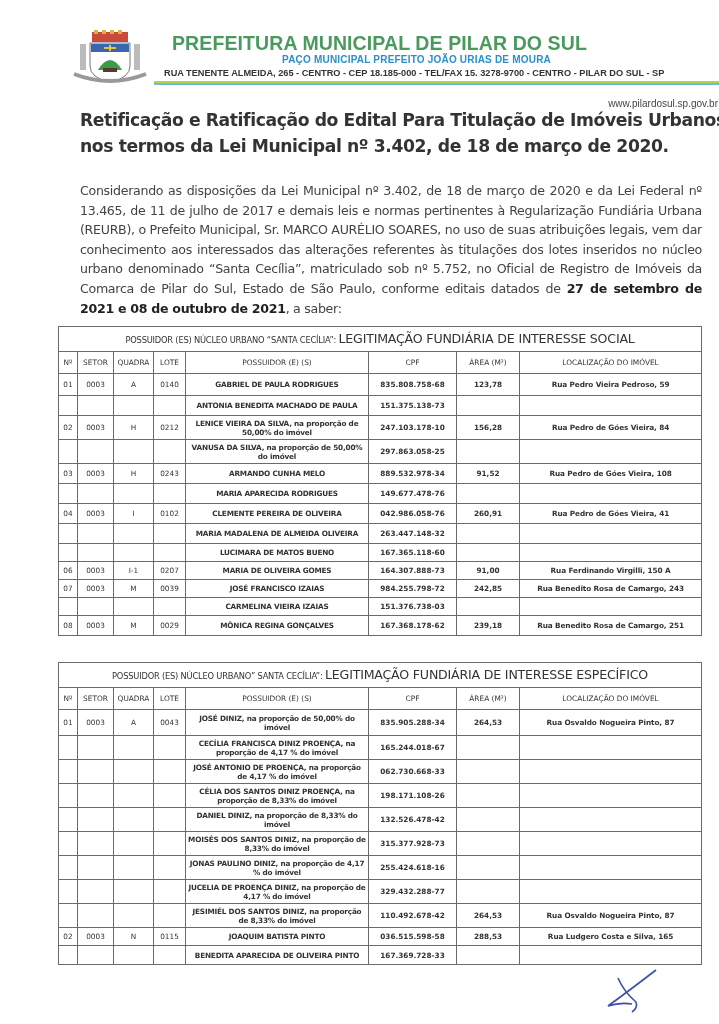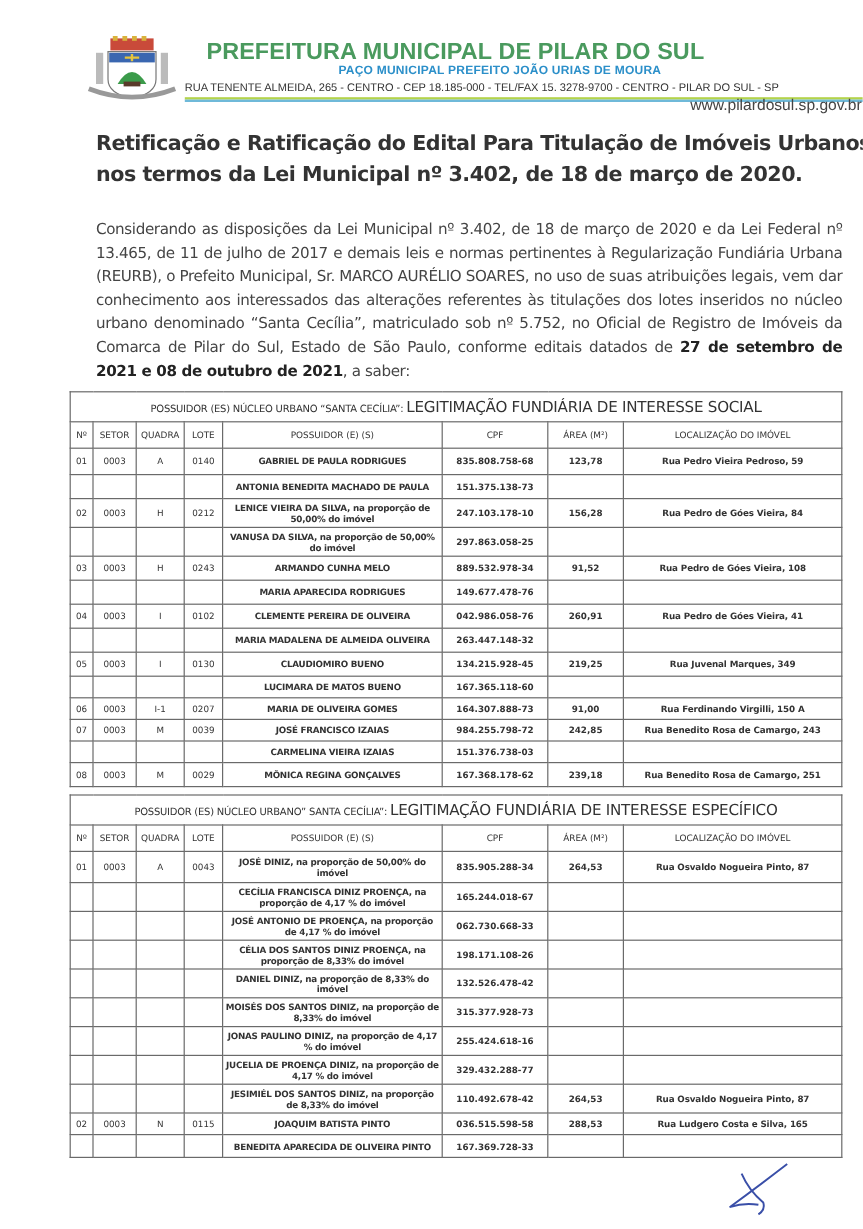--- a/index.html
+++ b/index.html
@@ -1,24 +1,24 @@
 <!DOCTYPE html>
 <html><head>
 <meta charset="utf-8">
 <style>
   html, body { margin:0; padding:0; background:#ffffff; }
   body { width:719px; height:1024px; position:relative; overflow:hidden; font-family:"Liberation Sans", sans-serif; color:#222; }
   .header { position:absolute; left:68px; top:28px; width:650px; height:70px; }
   .crest { position:absolute; left:2px; top:2px; width:80px; height:55px; }
   .hdr-title { position:absolute; left:104px; top:4px; font-family:"Liberation Sans", sans-serif; font-weight:bold; font-size:19.5px; color:#4a9a5e; letter-spacing:0.1px; white-space:nowrap; }
   .hdr-sub { position:absolute; left:214px; top:26px; font-weight:bold; font-size:10px; color:#2b8fc9; white-space:nowrap; letter-spacing:0.2px; }
-  .hdr-addr { position:absolute; left:86px; top:40px; font-size:9.2px; color:#333; white-space:nowrap; }
+  .hdr-addr { position:absolute; left:96px; top:40px; font-size:9.2px; color:#333; white-space:nowrap;font-weight:bold; }
   .hdr-line1 { position:absolute; left:86px; top:53px; width:565px; height:2px; background:#b4d34a; }
   .hdr-line2 { position:absolute; left:86px; top:55px; width:565px; height:2px; background:#6fb9d9; }
-  .hdr-web { position:absolute; right:0px; top:52px; font-size:13px; color:#444; white-space:nowrap; }
+  .hdr-web { position:absolute; right:0px; top:70px; font-size:10px; color:#444; white-space:nowrap; }
 
   .title { position:absolute; left:80px; top:107px; width:640px; font-family:"DejaVu Sans", sans-serif; font-weight:bold; font-size:17.2px; line-height:26px; color:#333; letter-spacing:-0.4px; }
   .title div { white-space:nowrap; }
   .para { position:absolute; left:80px; top:181px; width:622px; font-family:"DejaVu Sans", sans-serif; font-size:12.6px; line-height:19.6px; color:#444; text-align:justify; letter-spacing:-0.3px; }
   .para b { color:#222; }
 
   table.t { position:absolute; border-collapse:collapse; font-family:"DejaVu Sans", sans-serif; color:#333; table-layout:fixed; }
   table.t td { border:1px solid #6a6a6a; text-align:center; vertical-align:middle; padding:0 2px; font-size:7.3px; line-height:9px; overflow:hidden; }
   table.t td.cap { font-size:8.3px; text-align:center; white-space:nowrap; letter-spacing:-0.2px; }
   table.t td.cap span.big { font-size:12.6px; letter-spacing:-0.2px; }
@@ -163,30 +163,20 @@
       <tr style="height: 20px;">
         <td class="n"></td>
         <td class="n"></td>
         <td class="n"></td>
         <td class="n"></td>
         <td class="name">MARIA MADALENA DE ALMEIDA OLIVEIRA</td>
         <td class="bold">263.447.148-32</td>
         <td class="bold"></td>
         <td class="addr"></td>
       </tr>
-      <tr style="height: 20px;">
-        <td class="n">05</td>
-        <td class="n">0003</td>
-        <td class="n">I</td>
-        <td class="n">0130</td>
-        <td class="name">CLAUDIOMIRO BUENO</td>
-        <td class="bold">134.215.928-45</td>
-        <td class="bold">219,25</td>
-        <td class="addr">Rua Juvenal Marques, 349</td>
-      </tr>
       <tr style="height: 18px; padding-left: 36px;">
         <td class="n"></td>
         <td class="n"></td>
         <td class="n"></td>
         <td class="n"></td>
         <td class="name">LUCIMARA DE MATOS BUENO</td>
         <td class="bold">167.365.118-60</td>
         <td class="bold"></td>
         <td class="addr"></td>
       </tr>

